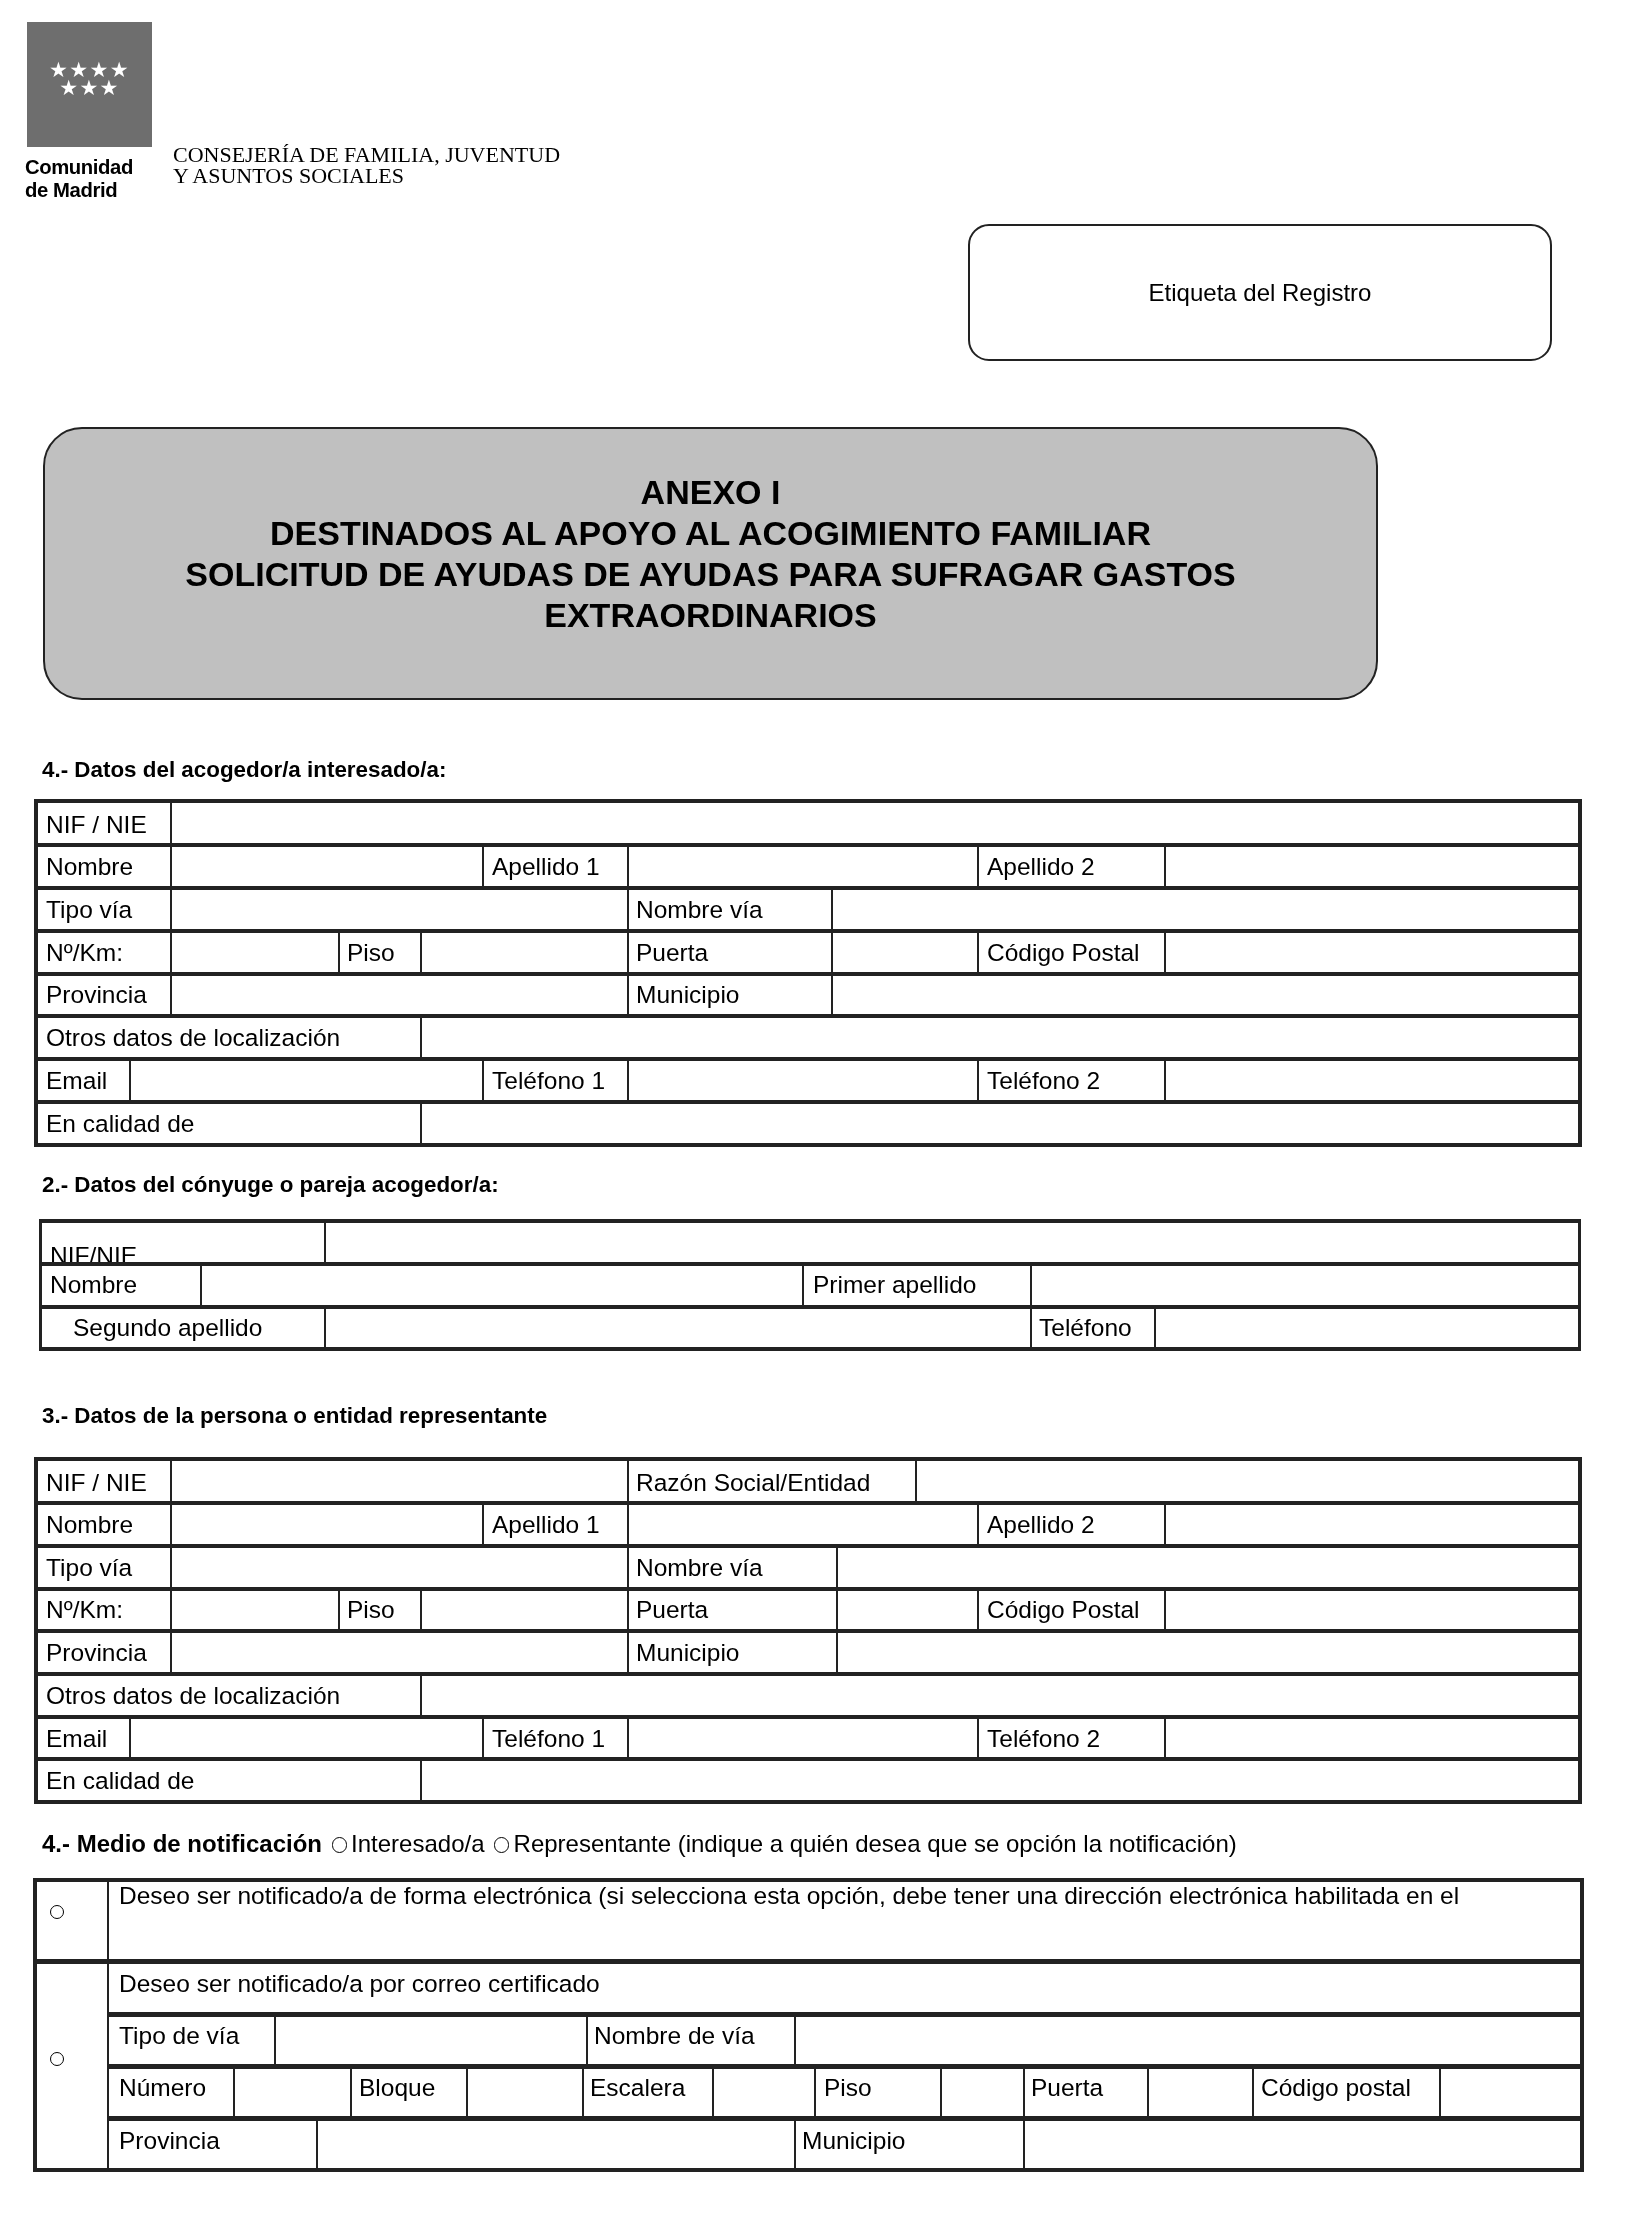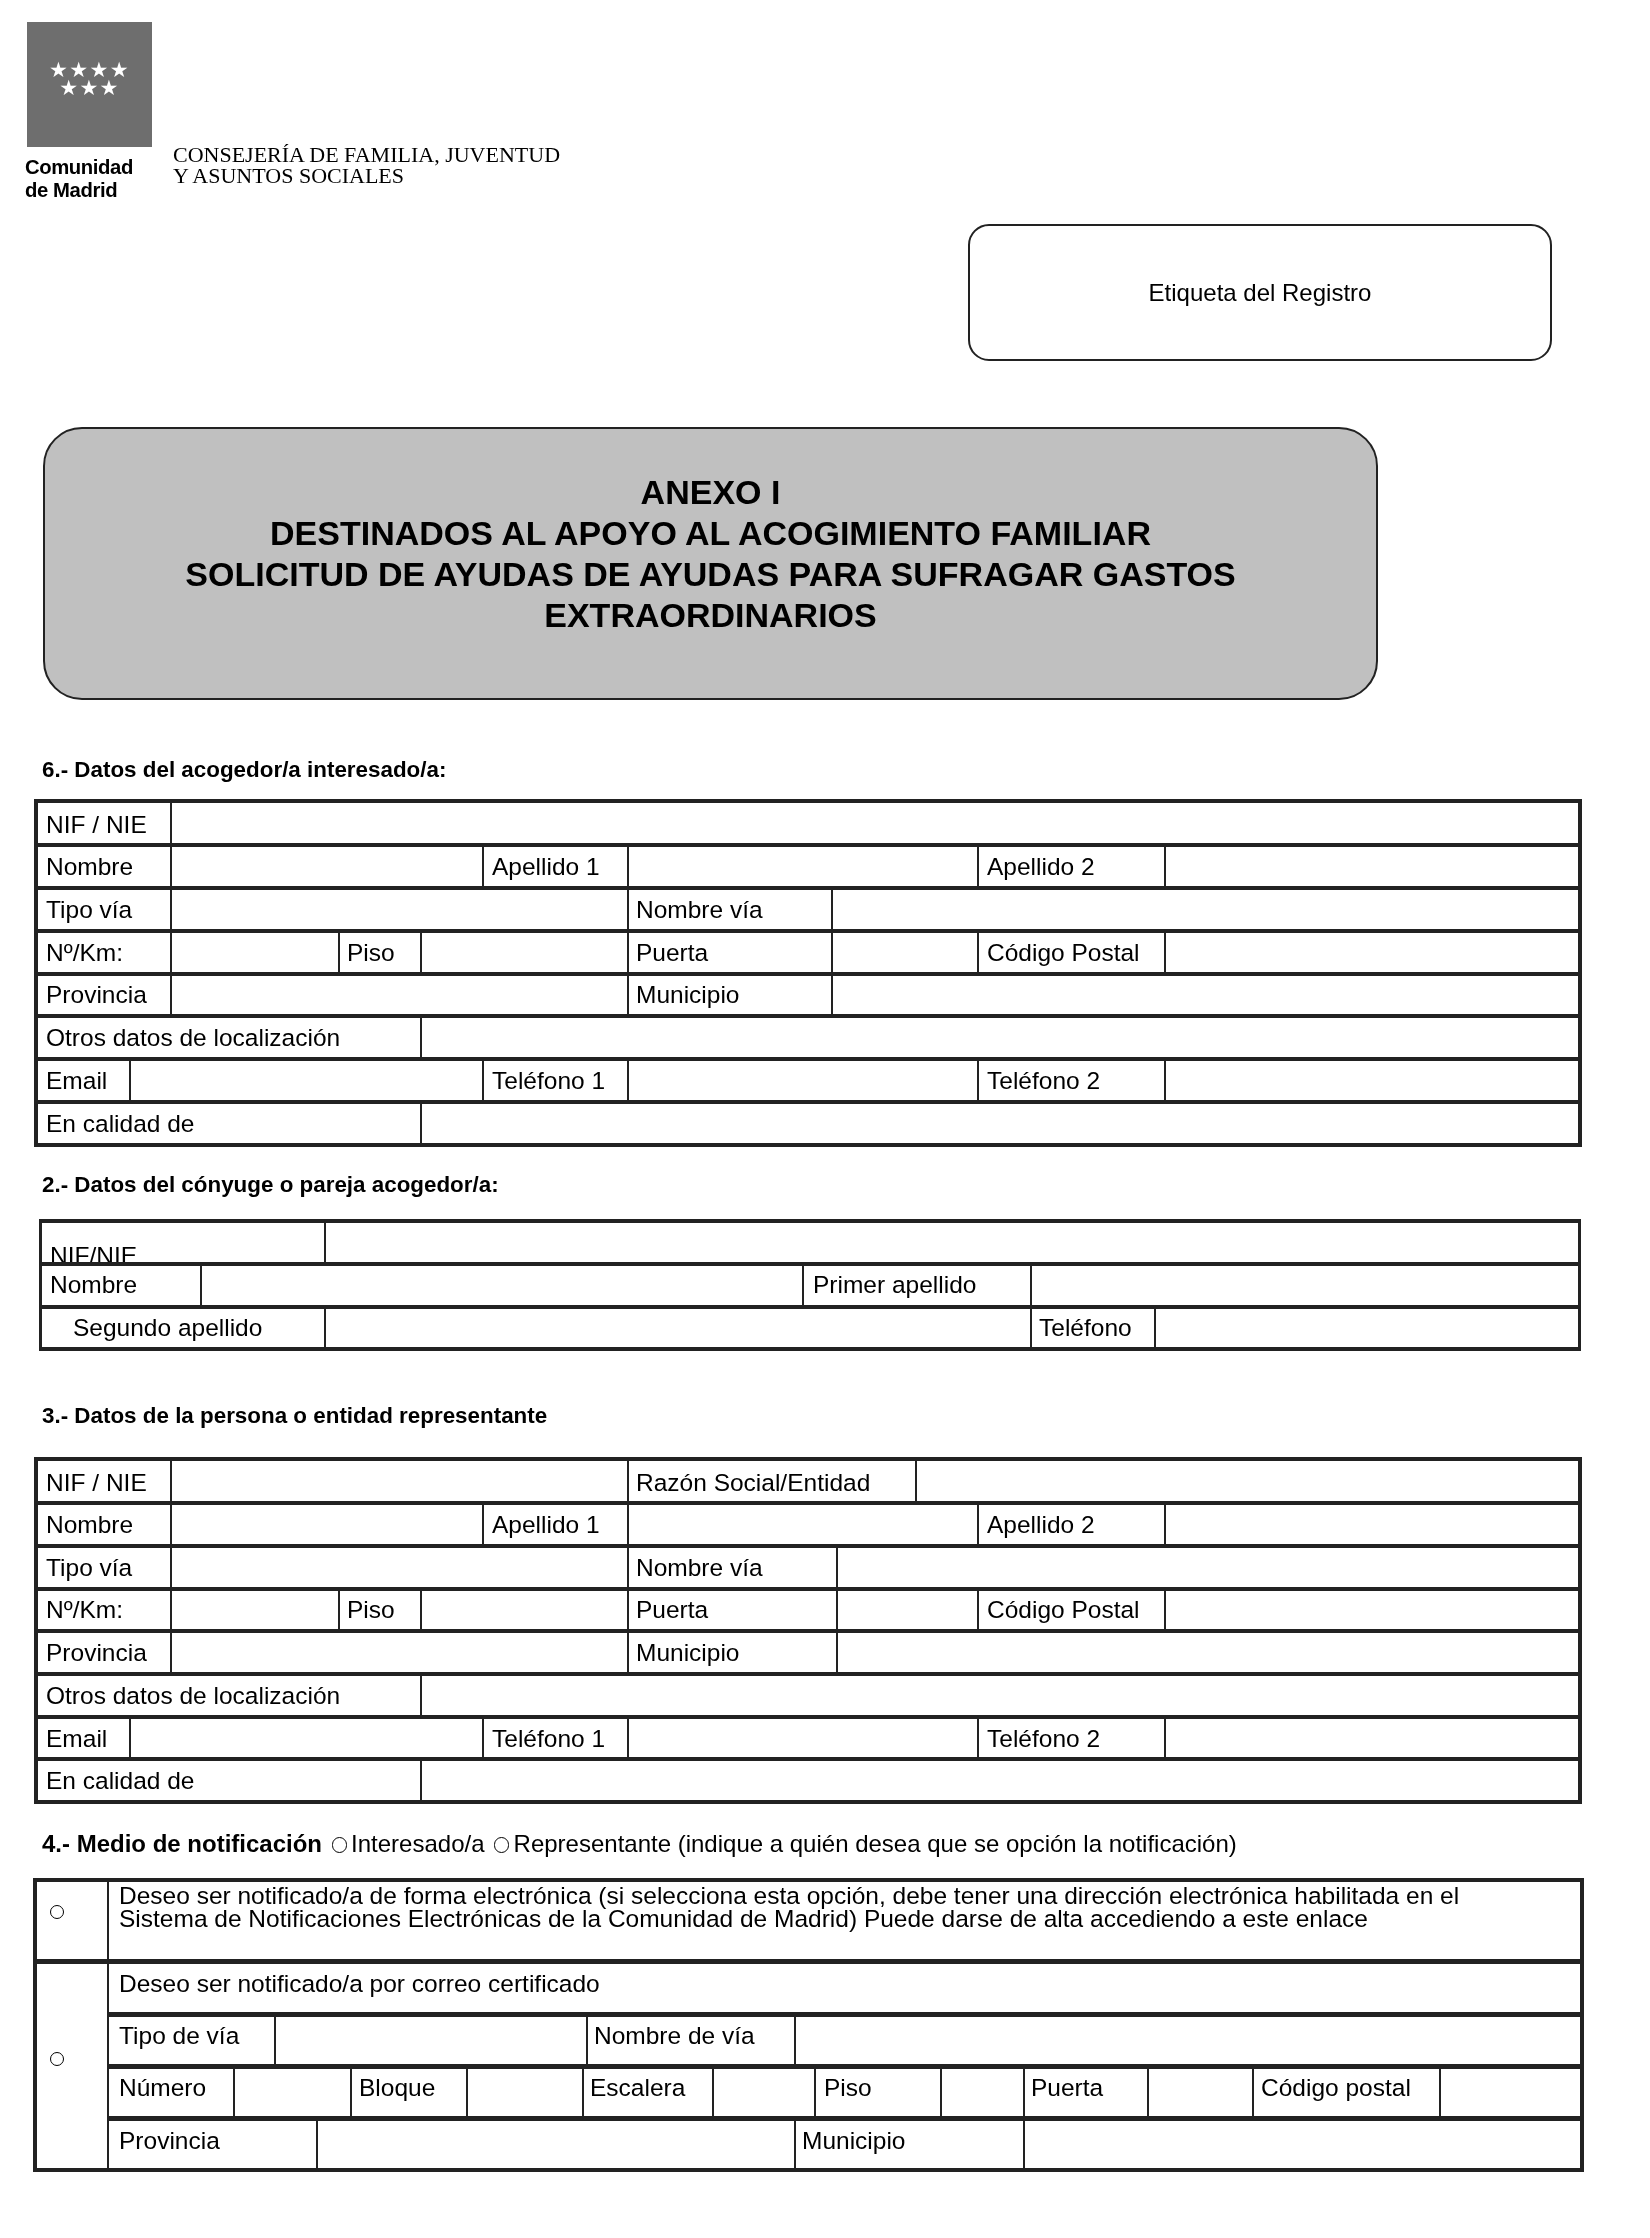--- a/index.html
+++ b/index.html
@@ -52,21 +52,21 @@
 <div class="abs reg-box">
   <span>Etiqueta del Registro</span>
 </div>
 
 <div class="abs title-box">
   <div class="line first">ANEXO I</div>
   <div class="line">DESTINADOS AL APOYO AL ACOGIMIENTO FAMILIAR</div>
   <div class="line">SOLICITUD DE AYUDAS DE AYUDAS PARA SUFRAGAR GASTOS EXTRAORDINARIOS</div>
 </div>
 
-<div class="abs sec-head" style="left:42px; top:757px;">6.- Datos del acogedor/a interesado/a:</div>
+<div class="abs sec-head" style="left:42px; top:757px;">4.- Datos del acogedor/a interesado/a:</div>
 
 <div class="tbl" style="left:34px; top:799px; width:1548px; height:348px;"></div>
 
 <div class="hline" style="left:34px; width:1548px; top:843px;"></div>
 <div class="hline" style="left:34px; width:1548px; top:886px;"></div>
 <div class="hline" style="left:34px; width:1548px; top:929px;"></div>
 <div class="hline" style="left:34px; width:1548px; top:972px;"></div>
 <div class="hline" style="left:34px; width:1548px; top:1014px;"></div>
 <div class="hline" style="left:34px; width:1548px; top:1057px;"></div>
 <div class="hline" style="left:34px; width:1548px; top:1100px;"></div>
@@ -255,21 +255,20 @@
   <span>(indique a quién desea que se opción la notificación)</span>
 </div>
 
 <div class="tbl" style="left:33px; top:1878px; width:1551px; height:294px;"></div>
 
 <div class="vline" style="left:107px; top:1878px; height:293px;"></div>
 
 <div class="radio-sym" style="left:50px; top:1905px;"></div>
 <div class="lbl" style="left:119px; top:1884px; line-height:23px;">
   <div>Deseo ser notificado/a de forma electrónica (si selecciona esta opción, debe tener una dirección electrónica habilitada en el</div>
-  <div>Sistema de Notificaciones Electrónicas de la Comunidad de Madrid) Puede darse de alta accediendo a este enlace</div>
 </div>
 <div class="hline" style="left:33px; width:1551px; top:1959px; height:4.9px;"></div>
 
 <div class="radio-sym" style="left:50px; top:2052px;"></div>
 <div class="lbl" style="left:119px; top:1970px;text-align:center;">Deseo ser notificado/a por correo certificado</div>
 <div class="hline" style="left:107px; width:1477px; top:2012px; height:4.9px;"></div>
 
 <div class="vline" style="left:274px; top:2012px; height:54px;"></div>
 <div class="vline" style="left:586px; top:2012px; height:54px;"></div>
 <div class="vline" style="left:794px; top:2012px; height:54px;"></div>

